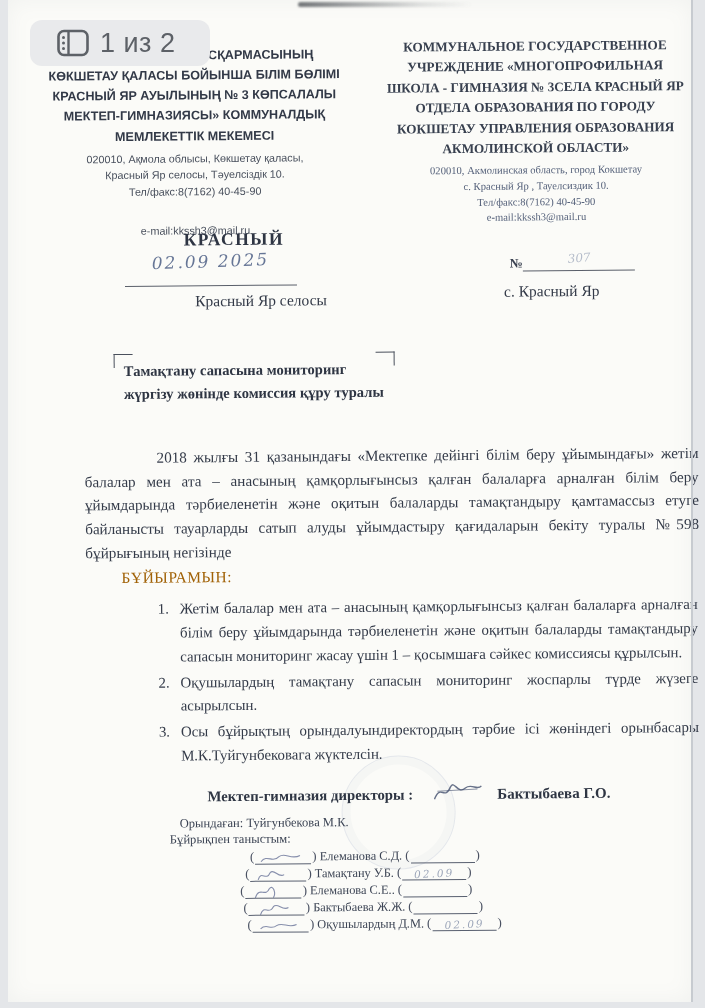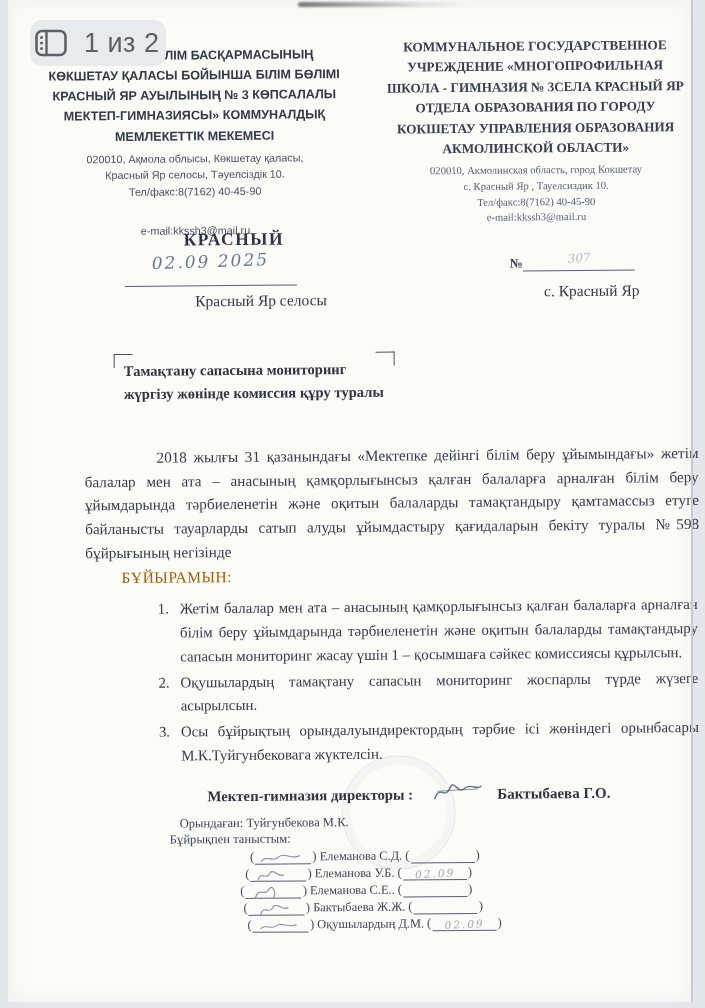--- a/index.html
+++ b/index.html
@@ -22,21 +22,21 @@
     position:absolute;left:290px;top:2px;width:175px;height:5px;
     background:linear-gradient(90deg,#474b50 0%,rgba(80,85,90,.55) 40%,rgba(120,125,130,.25) 70%,rgba(150,155,160,0) 100%);
     filter:blur(1px);opacity:.75;border-radius:3px;
   }
   .scan{position:absolute;inset:0;transform:rotate(-0.5deg);transform-origin:50% 40%;}
 
   
   .badge{
     position:absolute;left:30px;top:20px;height:46px;min-width:128px;
     background:#e9eaec;border-radius:12px;display:flex;align-items:center;
-    gap:16px;padding:0 4px;z-index:5;
+    gap:10px;padding:0 26px;z-index:5;
   }
   .badge .glyph{display:flex;align-items:center;}
   .badge .label{
     font-family:"Liberation Sans", sans-serif;
     font-size:27px;color:#5d6167;letter-spacing:.5px;
   }
 
   
   .hdr-left{
     position:absolute;left:36px;top:44px;width:306px;text-align:center;
@@ -67,21 +67,21 @@
   .date-group .hw{font-size:17px;letter-spacing:2px;transform:rotate(-1.5deg);display:inline-block;opacity:.85;}
   .num-group{position:absolute;left:503px;top:250px;display:flex;align-items:flex-end;}
   .num-label{font-weight:bold;font-size:13px;color:#3a4150;}
   .num-line{
     display:inline-block;width:112px;height:22px;border-bottom:1.3px solid #5a5f6a;
     text-align:center;
   }
   .num-line .hw{font-size:12px;opacity:.4;display:inline-block;transform:rotate(-4deg);}
 
   .place-left{position:absolute;left:188px;top:291px;font-size:15.5px;color:#333a48;}
-  .place-right{position:absolute;left:497px;top:284px;font-size:15.5px;color:#333a48;margin-left:40px;}
+  .place-right{position:absolute;left:497px;top:284px;font-size:15.5px;color:#333a48;}
 
   .subject{
     position:absolute;left:110px;top:358px;width:268px;
     font-weight:bold;font-size:14.6px;line-height:1.55;color:#2e3543;
   }
   .corner{position:absolute;width:18px;height:13px;}
   .corner.tl{left:-4px;top:-6px;border-left:1.4px solid #4a505c;border-top:1.4px solid #4a505c;}
   .corner.tr{left:258px;top:-6px;border-right:1.4px solid #4a505c;border-top:1.4px solid #4a505c;}
   .subject .txt{display:block;padding-left:6px;}
 
@@ -228,21 +228,21 @@
       </div>
 
       <div class="sig-row" style="margin-left:5px;">
         <span class="paren">(</span>
           <span class="sig-scribble-line">
             <svg width="44" height="14" viewBox="0 0 44 14">
               <path d="M4 11 C7 1 12 13 16 4 C20 -1 24 10 30 6" fill="none" stroke="#54608a" stroke-width="1.1" opacity="0.7"></path>
             </svg>
           </span>
           <span class="paren">)</span>
-        <span class="sig-name">Елеманова У.Б.</span>
+        <span class="sig-name">Тамақтану У.Б.</span>
         <span class="paren">(</span>
           <span class="sig-date-line"><span class="handwriting hw">02.09</span></span>
           <span class="paren">)</span>
       </div>
 
       <div class="sig-row" style="margin-left:0px;">
         <span class="paren">(</span>
           <span class="sig-scribble-line">
             <svg width="44" height="14" viewBox="0 0 44 14">
               <path d="M6 12 C10 0 16 12 20 3 C24 -2 27 8 24 12" fill="none" stroke="#54608a" stroke-width="1.1" opacity="0.7"></path>

